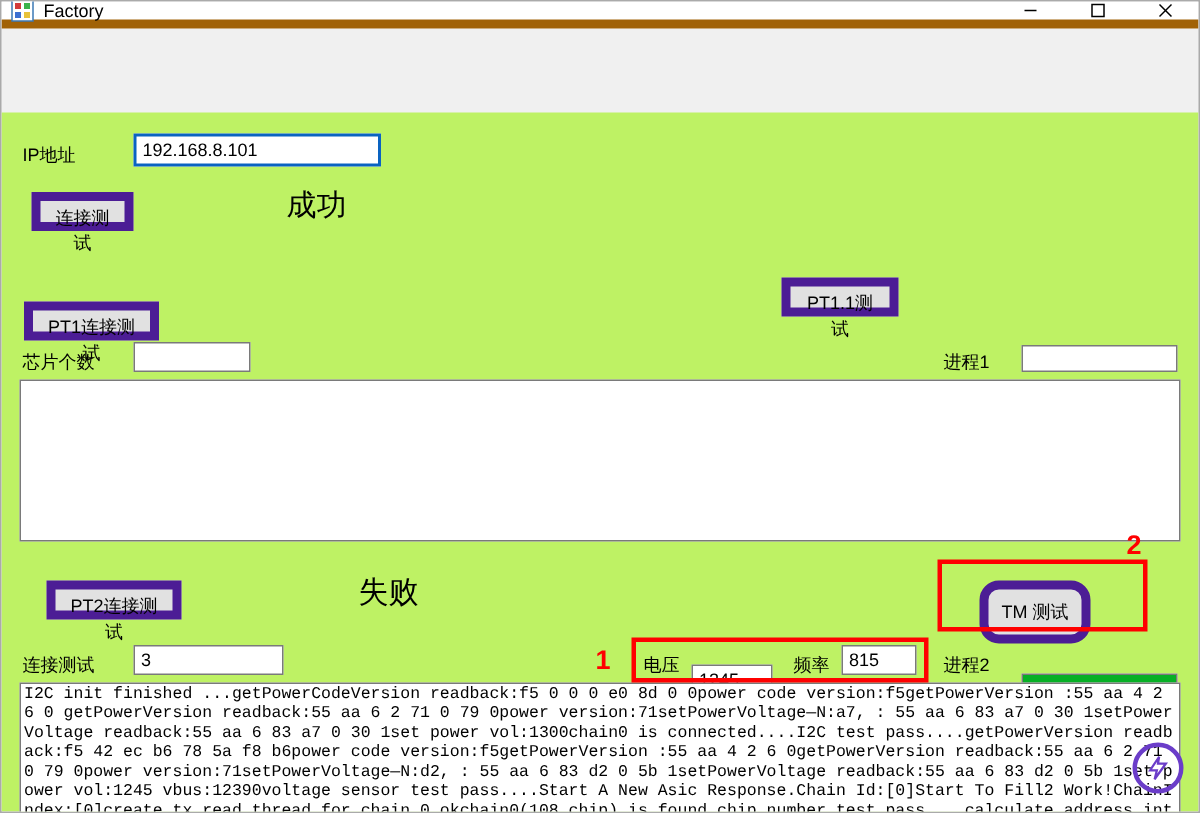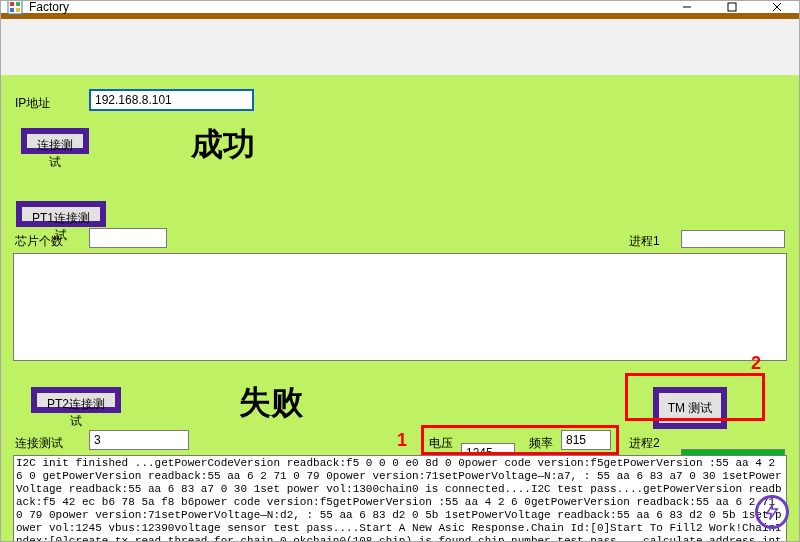--- a/index.html
+++ b/index.html
@@ -47,21 +47,21 @@
     border:1px solid #7a7a7a; background:#fff; padding:2px 4px;
     font-family:inherit; font-size:12px;
   }
   .btn {
     background:#e1e1e1; border:6px solid #4c1d95;
     padding:3px 8px; font-size:12px; font-family:inherit;
     cursor:default;
   }
   .big-status {
     font-family:"KaiTi","STKaiti",serif;
-    font-size:32px; color:#000;font-weight:bold;
+    font-size:20px; color:#000;
   }
   .logbox {
     background:#fff; border:1px solid #7a7a7a;
     overflow:auto;
     font-family:"SimSun","Courier New",monospace;
     font-size:11px; line-height:13px;
     white-space:pre-wrap; word-break:break-all;
     padding:1px 2px;
   }
   .scroll-area { overflow-y:scroll; }
@@ -136,33 +136,34 @@
 
   <div class="client">
 
     <span class="abs label" style="left:14px; top:20px;">IP地址</span>
     <input class="abs txt" style="left: 88px; top: 14px; width: 165px; height: 22px; border: 2px solid rgb(10, 99, 193);" value="192.168.8.101">
 
     <button class="abs btn" style="left:20px; top:53px; width:68px; height:26px;">连接测试</button>
     <span class="abs big-status" style="left:190px; top:48px;">成功</span>
 
     <button class="abs btn" style="left:15px; top:126px; width:90px; height:26px;">PT1连接测试</button>
+    <button class="abs btn" style="left:520px; top:110px; width:78px; height:26px;">PT1.1测试</button>
 
     <span class="abs label" style="left:14px; top:158px;">芯片个数</span>
     <input class="abs txt" style="left: 88px; top: 153px; width: 78px; height: 20px;" value="">
     <span class="abs label" style="left:628px; top:158px;">进程1</span>
     <div class="abs progress-track" style="left:680px; top:155px; width:104px;">
       <div class="progress-fill" style="width:0%"></div>
     </div>
 
     <div class="abs logbox scroll-area" style="left:12px; top:178px; width:774px; height:108px;"></div>
 
     <button class="abs btn" style="left:30px; top:312px; width:90px; height:26px;">PT2连接测试</button>
     <span class="abs big-status" style="left:238px; top:306px;">失败</span>
-    <button class="abs btn" style="left:652px; top:312px; width:74px; height:42px;">TM 测试</button>
+    <button class="abs btn" style="left:652px; top:312px; width:74px; height:42px;border-radius:13px;">TM 测试</button>
 
     <span class="abs label" style="left:14px; top:360px;">连接测试</span>
     <input class="abs txt" style="left: 88px; top: 355px; width: 100px; height: 20px;" value="3">
 
     <span class="abs label" style="left:428px; top:360px;text-align:center;">电压</span>
     <input class="abs txt" style="left: 460px; top: 368px; width: 54px; height: 20px;" value="1245">
     <span class="abs label" style="left:528px; top:360px;">频率</span>
     <input class="abs txt" style="left: 560px; top: 355px; width: 50px; height: 20px;" value="815">
 
     <span class="abs label" style="left:628px; top:360px;">进程2</span>

